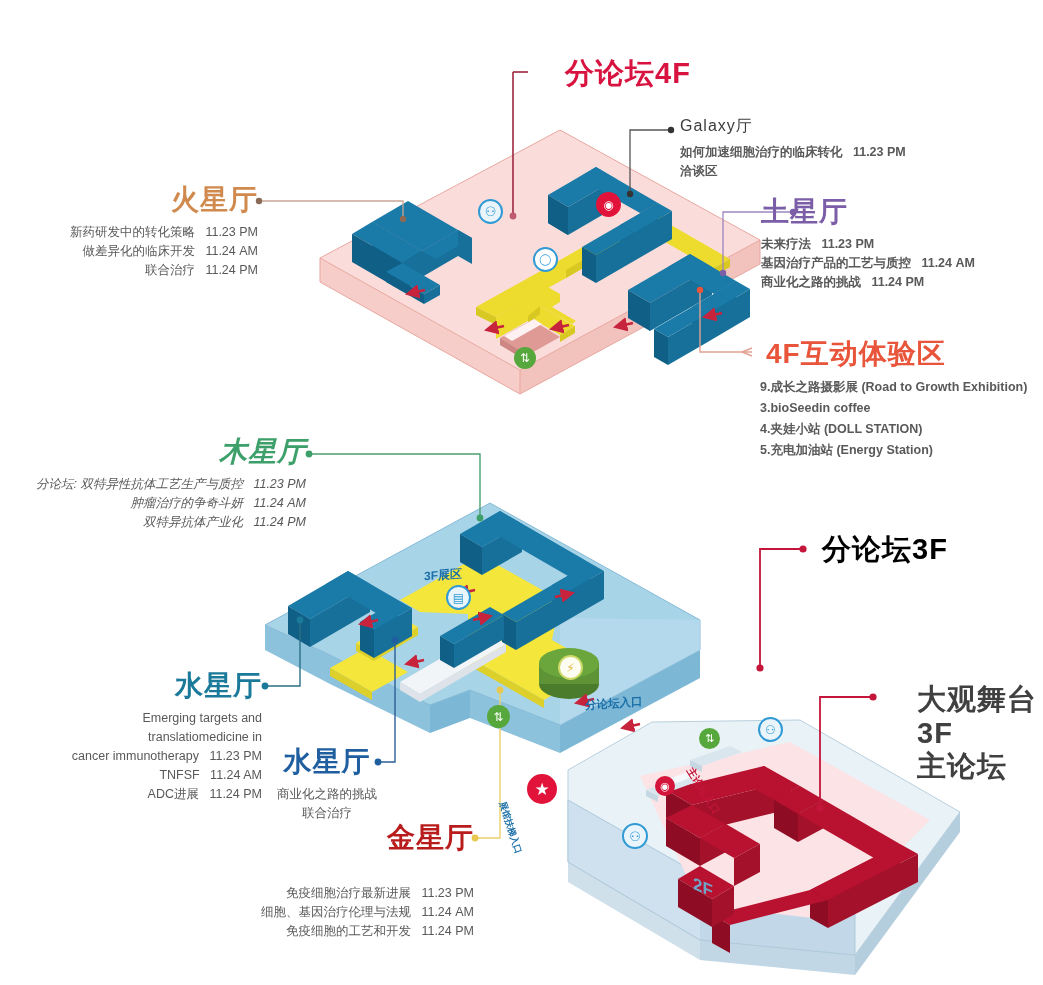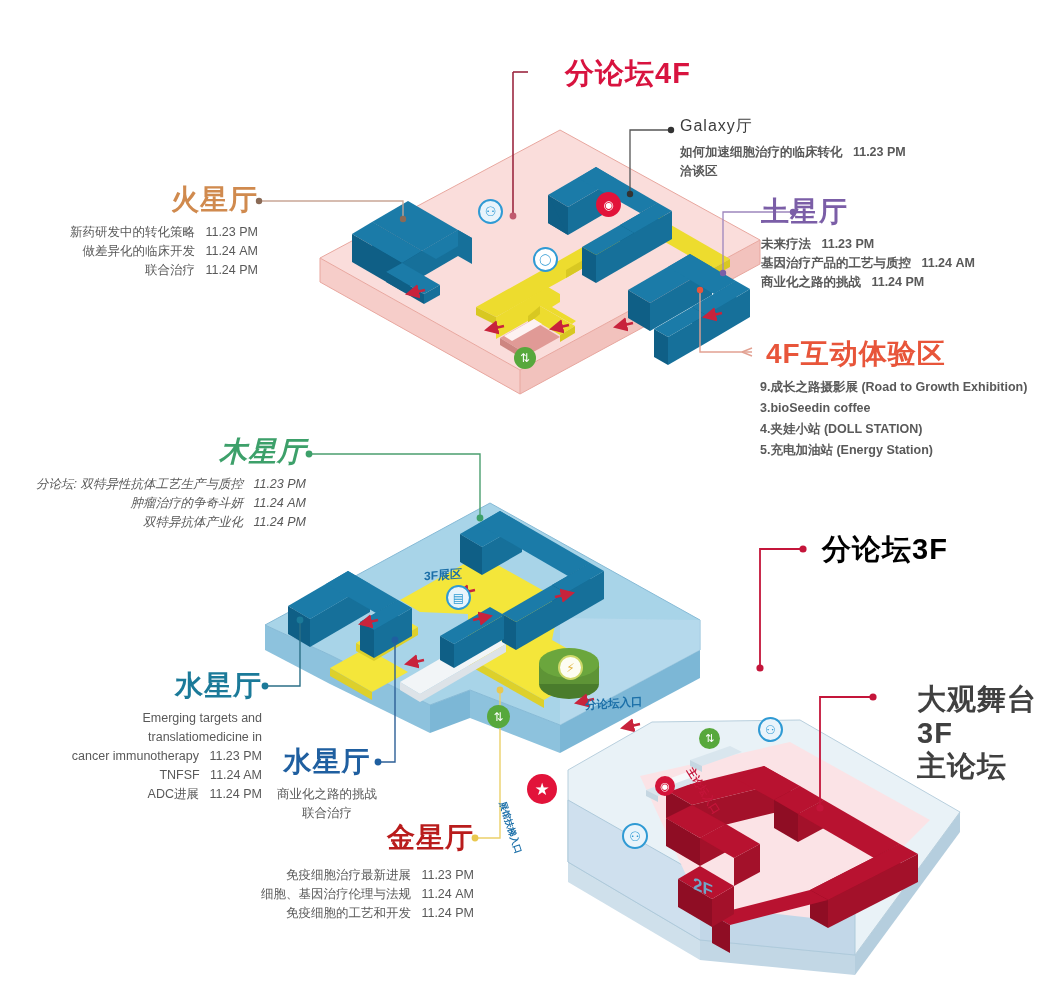--- a/index.html
+++ b/index.html
@@ -514,21 +514,21 @@
   <div class="hall" style="left:276px;top:748px;width:102px;text-align:center;">
     <div class="title" style="color:#1f5fa0;">水星厅</div>
     <div class="sessions" style="text-align:center;">
       <div class="row">商业化之路的挑战</div>
       <div class="row">联合治疗</div>
     </div>
   </div>
 
   <div class="hall right" style="left:222px;top:824px;width:252px;">
     <div class="title" style="color:#b91c1c;">金星厅</div>
-    <div class="sessions" style="margin-top:14px;">
+    <div class="sessions" style="margin-top:32px;">
       <div class="row">
         <span>免疫细胞治疗最新进展</span>
         &nbsp;&nbsp;<span>11.23 PM</span>
       </div>
       <div class="row">
         <span>细胞、基因治疗伦理与法规</span>
         &nbsp;&nbsp;<span>11.24 AM</span>
       </div>
       <div class="row">
         <span>免疫细胞的工艺和开发</span>

